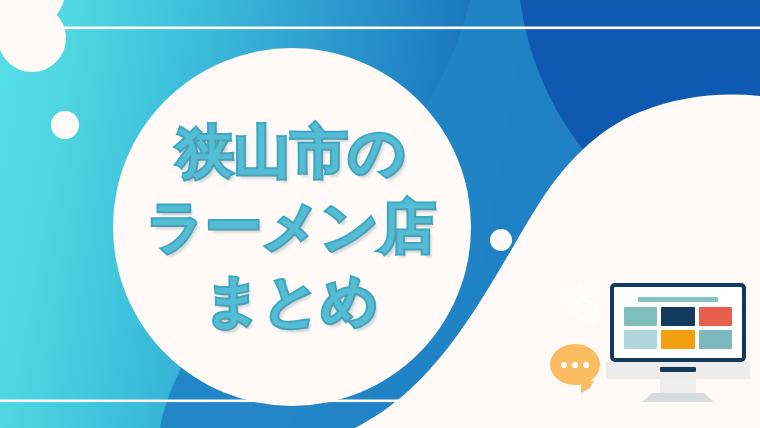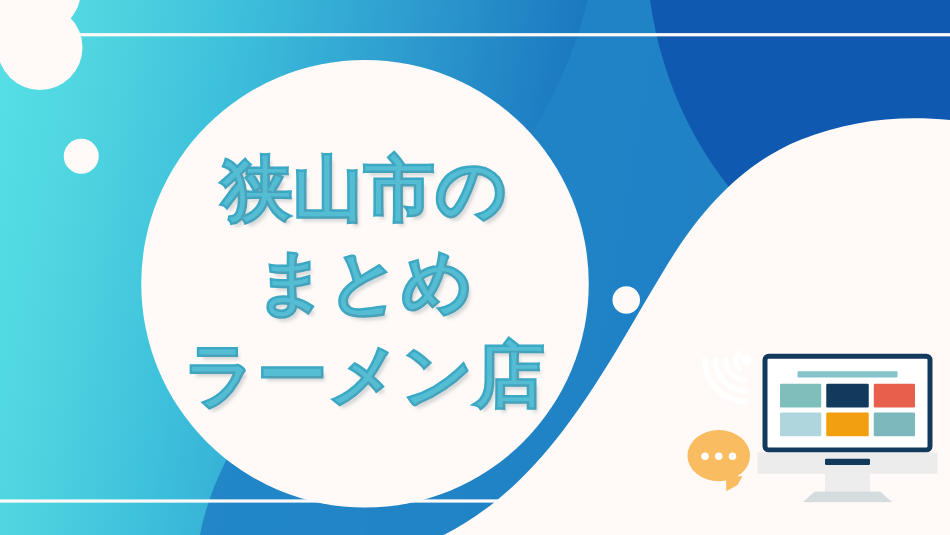--- a/index.html
+++ b/index.html
@@ -62,21 +62,21 @@
     flex-direction: column;
     align-items: center;
     justify-content: center;
     gap: 4px;
     pointer-events: none;
   }
 
   .title-line {
     font-family: "DejaVu Sans", sans-serif;
     font-size: 56px;
-    font-weight: normal;
+    font-weight: bold;
     line-height: 1.26;
     letter-spacing: 1px;
     color: #54BDD4;
     -webkit-text-stroke: 4px #3BA8C4;
     paint-order: stroke fill;
     text-shadow: 3px 4px 3px rgba(120,140,150,0.34);
     white-space: nowrap;
   }
 
   
@@ -246,22 +246,22 @@
       <path fill="none" stroke="#FFFFFF" stroke-width="4.2" stroke-linecap="round" d="M -11.5 -11.5 A 16.3 16.3 0 0 1 11.5 -11.5"></path>
       <path fill="none" stroke="#FFFFFF" stroke-width="4.2" stroke-linecap="round" d="M -17.5 -17.5 A 24.7 24.7 0 0 1 17.5 -17.5"></path>
       <path fill="none" stroke="#FFFFFF" stroke-width="4.2" stroke-linecap="round" d="M -23.5 -23.5 A 33.2 33.2 0 0 1 23.5 -23.5"></path>
       <circle cx="0" cy="0" r="4.1" fill="#FFFFFF"></circle>
     </g>
   </svg>
 
   <div class="title-circle"></div>
   <div class="title-block">
     <div class="title-line" style="color: rgb(84, 189, 212); -webkit-text-stroke: 4px rgb(59, 168, 196);">狭山市の</div>
+    <div class="title-line" style="color: rgb(84, 189, 212); -webkit-text-stroke: 4px rgb(59, 168, 196);">ラーメン店</div>
     <div class="title-line" style="color: rgb(84, 189, 212); -webkit-text-stroke: 4px rgb(59, 168, 196);">まとめ</div>
-    <div class="title-line" style="color: rgb(84, 189, 212); -webkit-text-stroke: 4px rgb(59, 168, 196);">ラーメン店</div>
   </div>
 
   <div class="chat-bubble" style="background: rgb(249, 188, 97);">
     <span class="chat-dot"></span>
     <span class="chat-dot"></span>
     <span class="chat-dot"></span>
   </div>
 
   <div class="monitor">
     <div class="monitor-bezel" style="border-color: rgb(18, 58, 92);">

